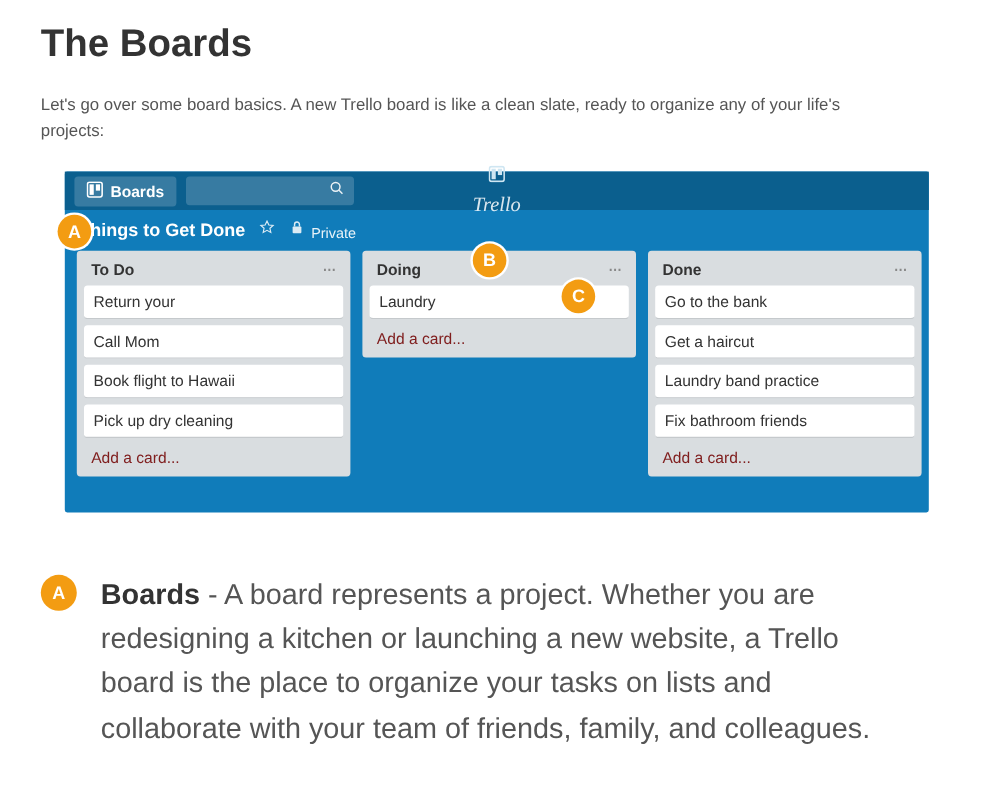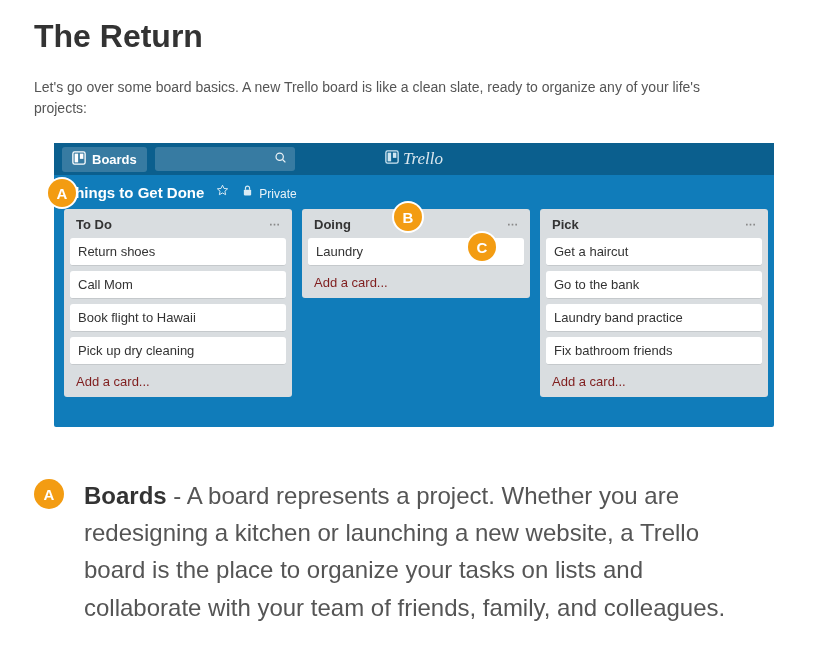--- a/index.html
+++ b/index.html
@@ -68,20 +68,21 @@
     position: absolute;
     left: 50%;
     transform: translateX(-50%);
     display: flex;
     align-items: center;
     gap: 4px;
     color: rgba(255,255,255,0.85);
     font-style: italic;
     font-family: Georgia, 'Times New Roman', serif;
     font-size: 17px;
+    flex-direction: column;
   }
   .trello-logo svg { width: 14px; height: 14px; }
   .board-header {
     display: flex;
     align-items: center;
     gap: 12px;
     padding: 8px 12px;
     color: #fff;
   }
   .board-name {
@@ -173,21 +174,21 @@
   .legend-text {
     font-size: 24px;
     line-height: 1.55;
     color: #555;
   }
   .legend-text b { color: #333; }
 </style>
 </head>
 <body>
 
-<h1 class="page-title">The Return</h1>
+<h1 class="page-title">The Boards</h1>
 <p class="intro">Let's go over some board basics. A new Trello board is like a clean slate, ready to organize any of your life's projects:</p>
 
 <div class="trello-board">
 
   <div class="topbar">
     <div class="boards-btn">
       <span>
         <svg viewBox="0 0 16 16">
             <rect x="1" y="1" width="14" height="14" rx="2" fill="none" stroke="#fff" stroke-width="1.5"></rect>
             <rect x="3" y="3" width="4" height="10" fill="#fff"></rect>
@@ -234,43 +235,43 @@
     </span>
   </div>
 
   <div class="lists">
 
     <div class="list">
       <div class="list-header">
         <span>To Do</span>
         <span class="list-menu">⋯</span>
       </div>
-      <div class="card">Return shoes</div>
+      <div class="card">Return your</div>
       <div class="card">Call Mom</div>
       <div class="card">Book flight to Hawaii</div>
       <div class="card">Pick up dry cleaning</div>
       <div class="add-card">Add a card...</div>
     </div>
 
     <div class="list">
       <div class="list-header">
         <span>Doing</span>
         <span class="list-menu">⋯</span>
       </div>
       <div class="card">Laundry</div>
       <div class="add-card">Add a card...</div>
     </div>
 
     <div class="list">
       <div class="list-header">
-        <span>Pick</span>
+        <span>Done</span>
         <span class="list-menu">⋯</span>
       </div>
+      <div class="card">Go to the bank</div>
       <div class="card">Get a haircut</div>
-      <div class="card">Go to the bank</div>
       <div class="card">Laundry band practice</div>
       <div class="card">Fix bathroom friends</div>
       <div class="add-card">Add a card...</div>
     </div>
   </div>
 
   <div class="badge badge-a">A</div>
   <div class="badge badge-b">B</div>
   <div class="badge badge-c">C</div>
 </div>

